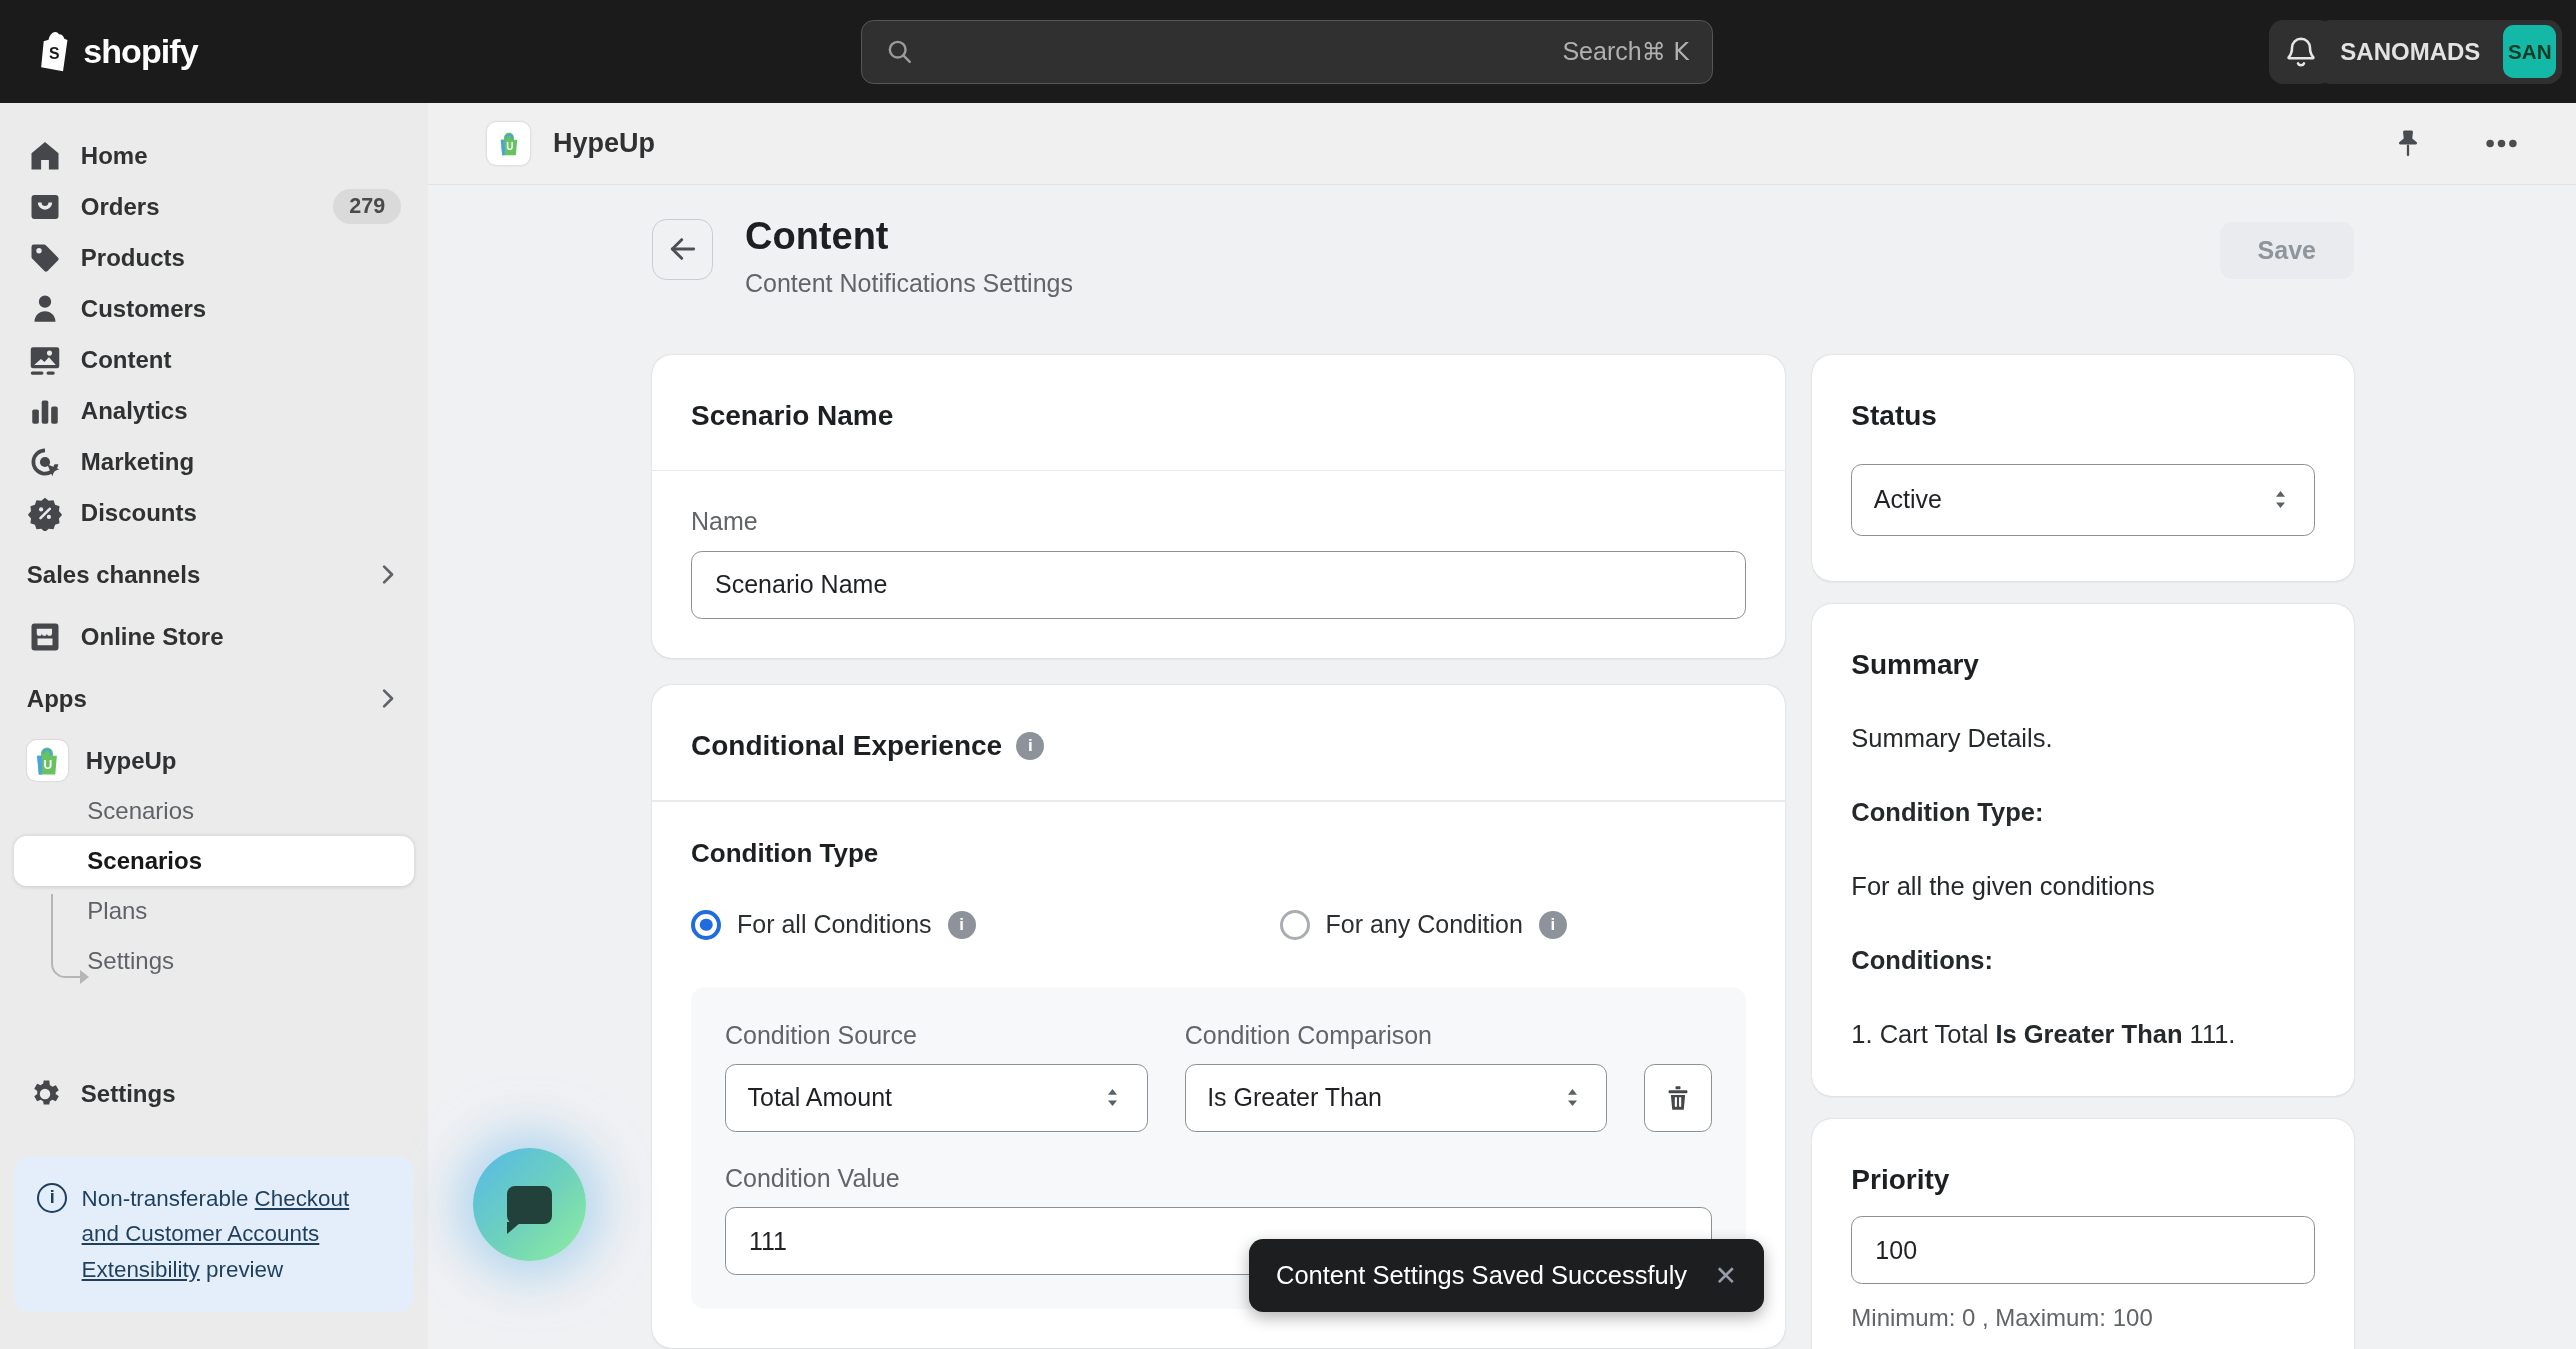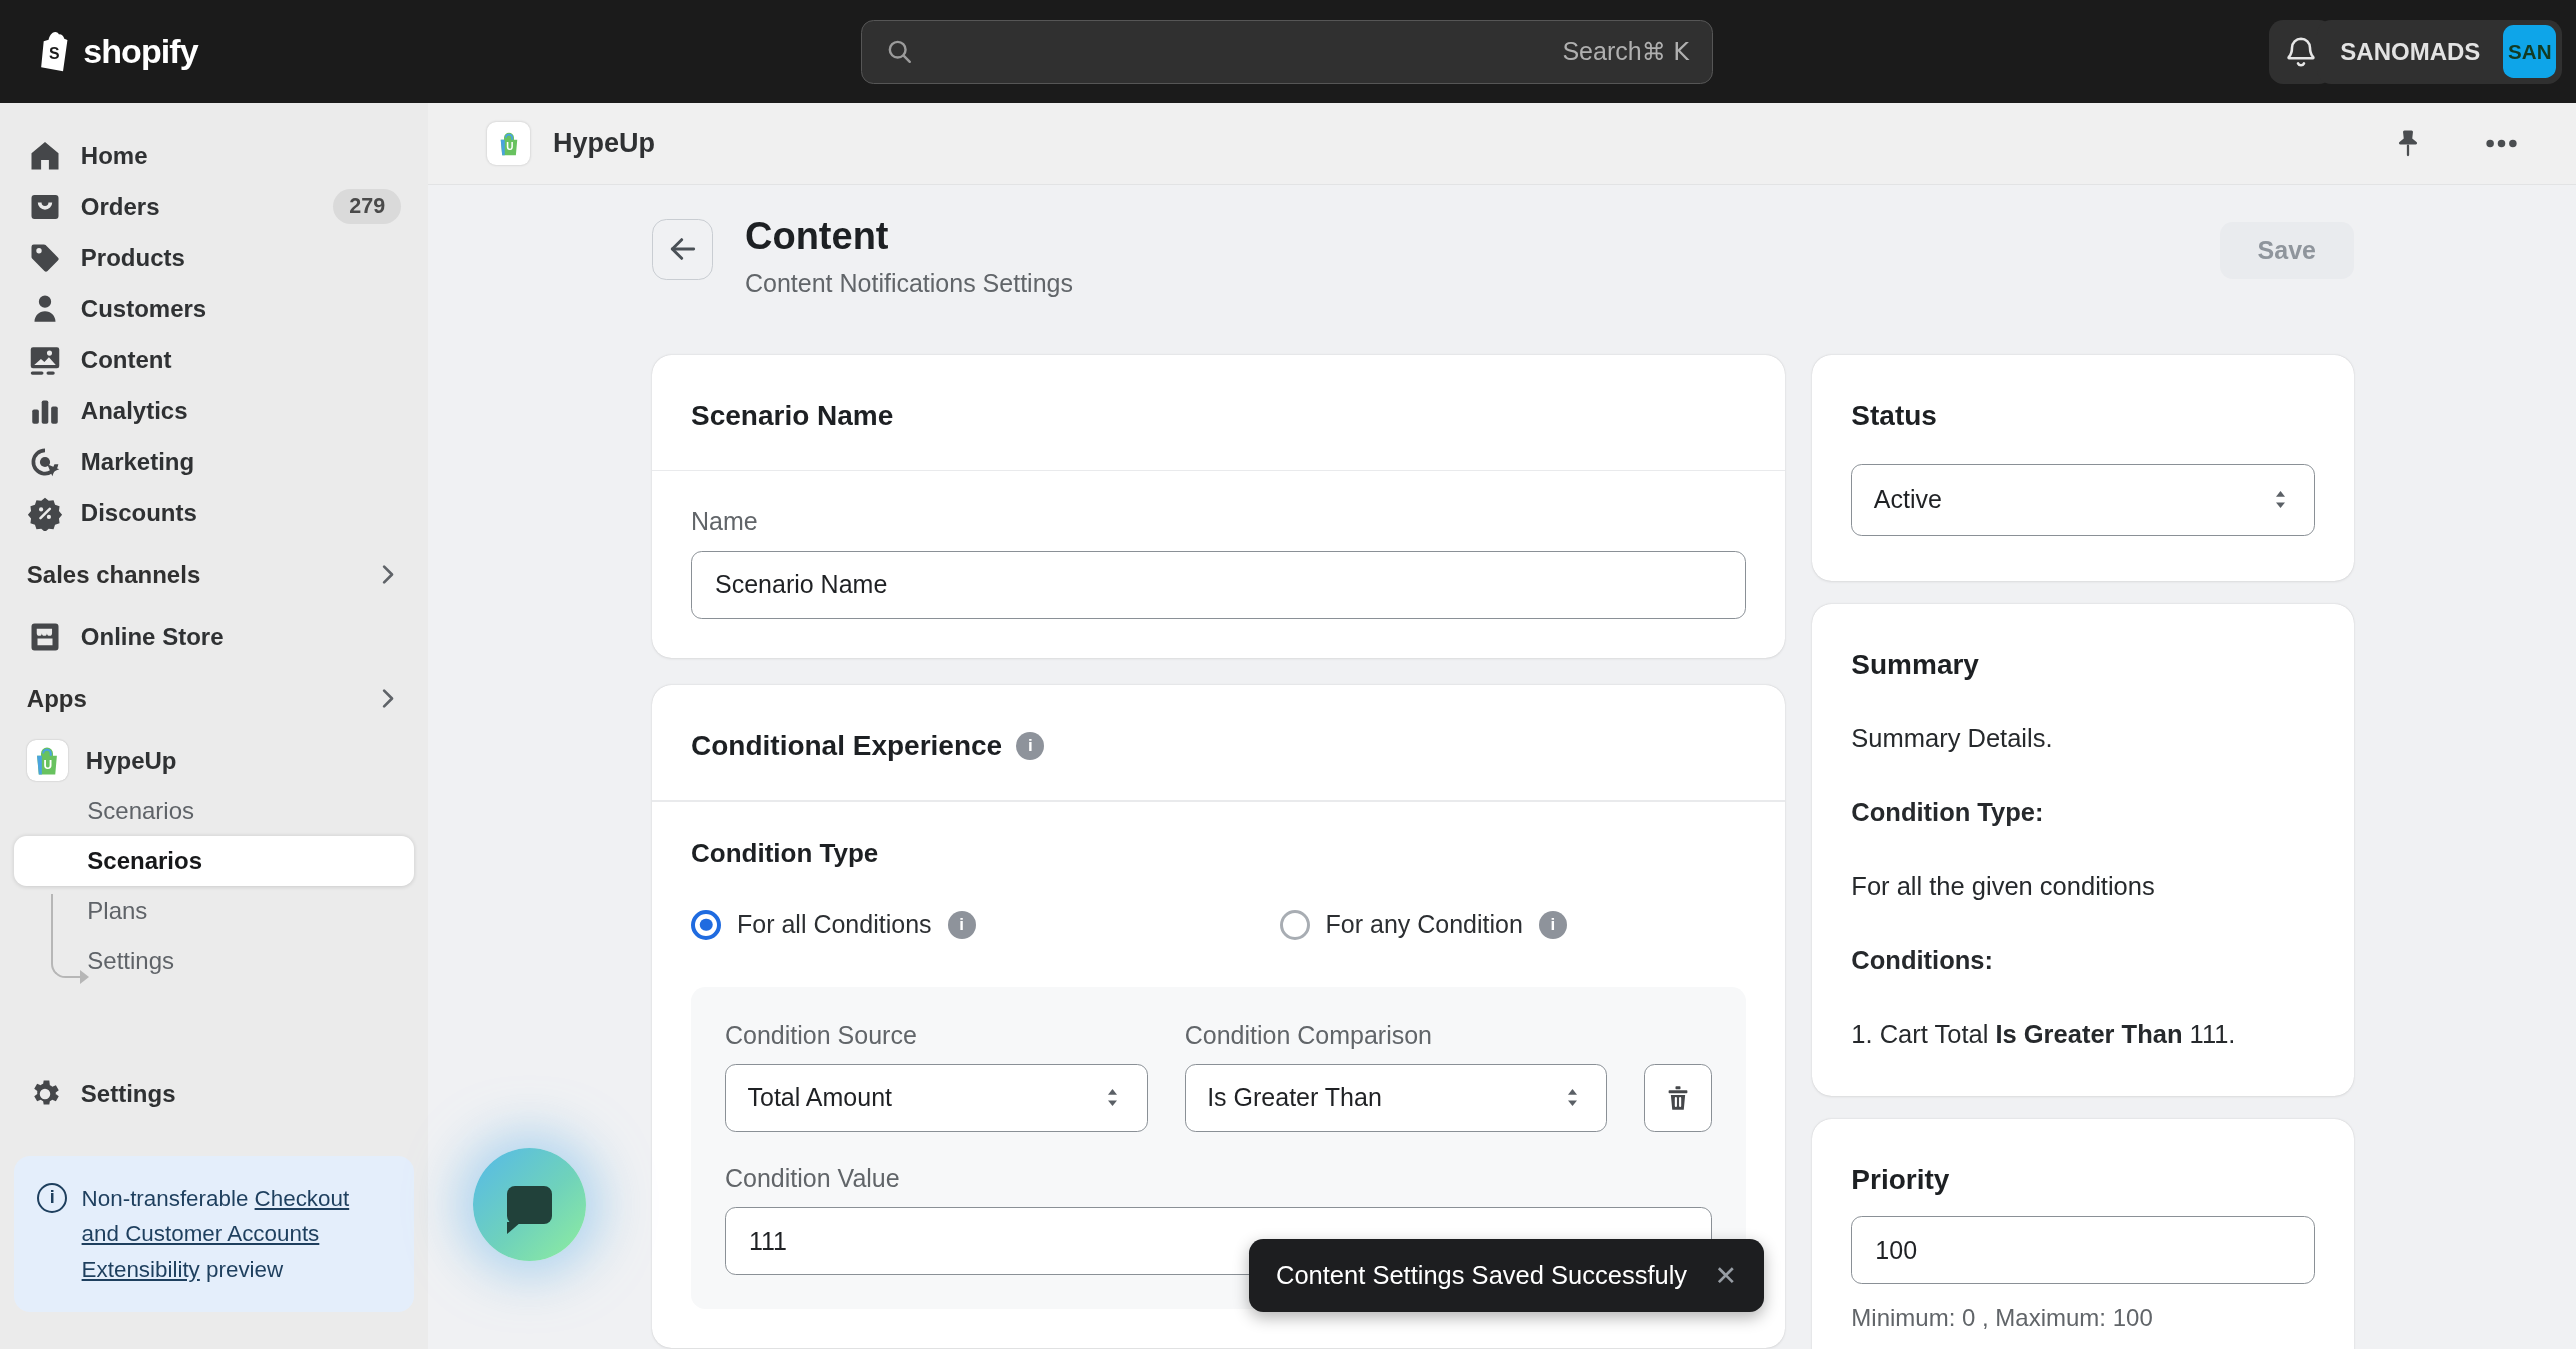--- a/index.html
+++ b/index.html
@@ -14,21 +14,21 @@
     border:0.9px solid #565656;border-radius:12.5px;display:flex;align-items:center;padding:0 23px;}
   .searchbar input{flex:1;background:transparent;border:none;outline:none;color:#cfcfcf;
     font-size:25px;margin-left:14.3px;font-family:inherit;text-align:right;}
   .searchbar input::placeholder{color:#b0b0b0;}
   .shortcut{color:#b0b0b0;font-size:24px;font-family:"DejaVu Sans","Liberation Sans",sans-serif;}
   .bell-btn{position:absolute;right:243px;top:19.7px;width:64px;height:64px;background:#303030;
     border-radius:14.3px;display:flex;align-items:center;justify-content:center;cursor:pointer;}
   .account{position:absolute;right:14.3px;top:19.7px;height:64px;background:#303030;border-radius:14.3px;
     display:flex;align-items:center;cursor:pointer;}
   .account-name{color:#e3e3e3;font-size:24px;font-weight:600;padding:0 23px;}
-  .avatar{width:53px;height:53px;margin-right:5.4px;border-radius:10.7px;background:#0ea5e9;
+  .avatar{width:53px;height:53px;margin-right:5.4px;border-radius:10.7px;background:#14b8a6;
     display:flex;align-items:center;justify-content:center;color:#123b23;font-size:20.6px;font-weight:700;}
 
   
   .shell{display:flex;height:1247px;}
 
   
   .sidebar{width:428px;background:#ebebeb;display:flex;flex-direction:column;position:relative;flex-shrink:0;}
   .nav{padding:27px 14.3px 0;}
   .nav-item{height:51px;border-radius:12.5px;display:flex;align-items:center;padding:0 12.5px;cursor:pointer;}
   .nav-item svg{width:36px;height:36px;flex-shrink:0;}

